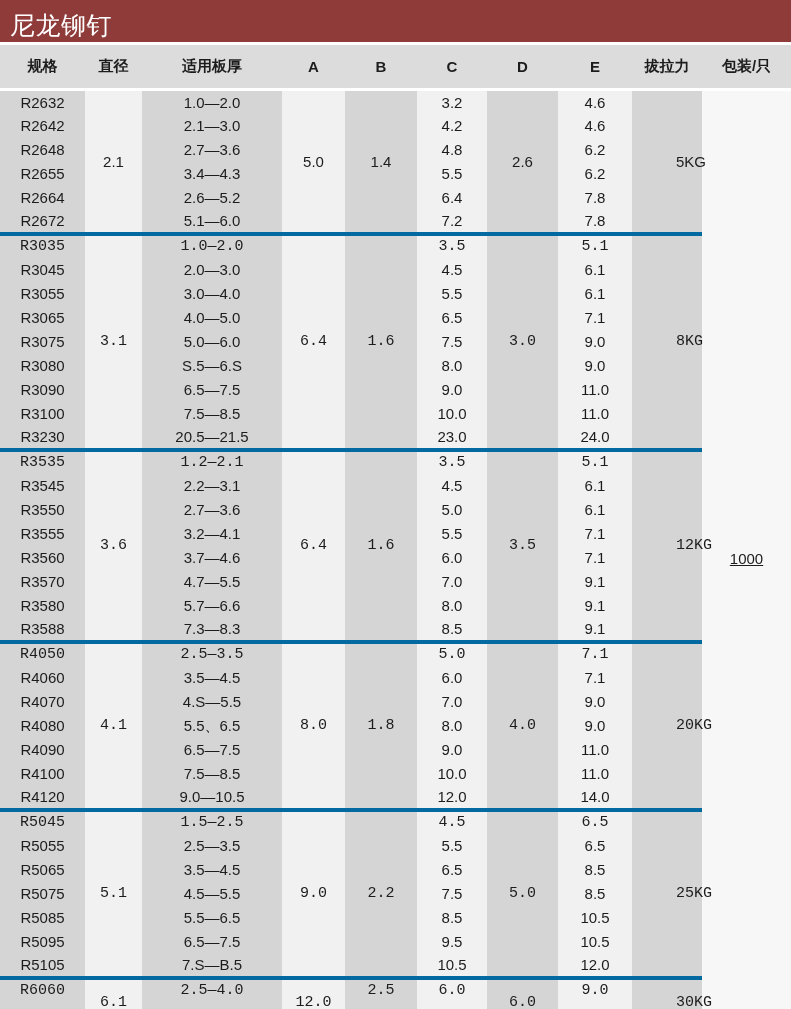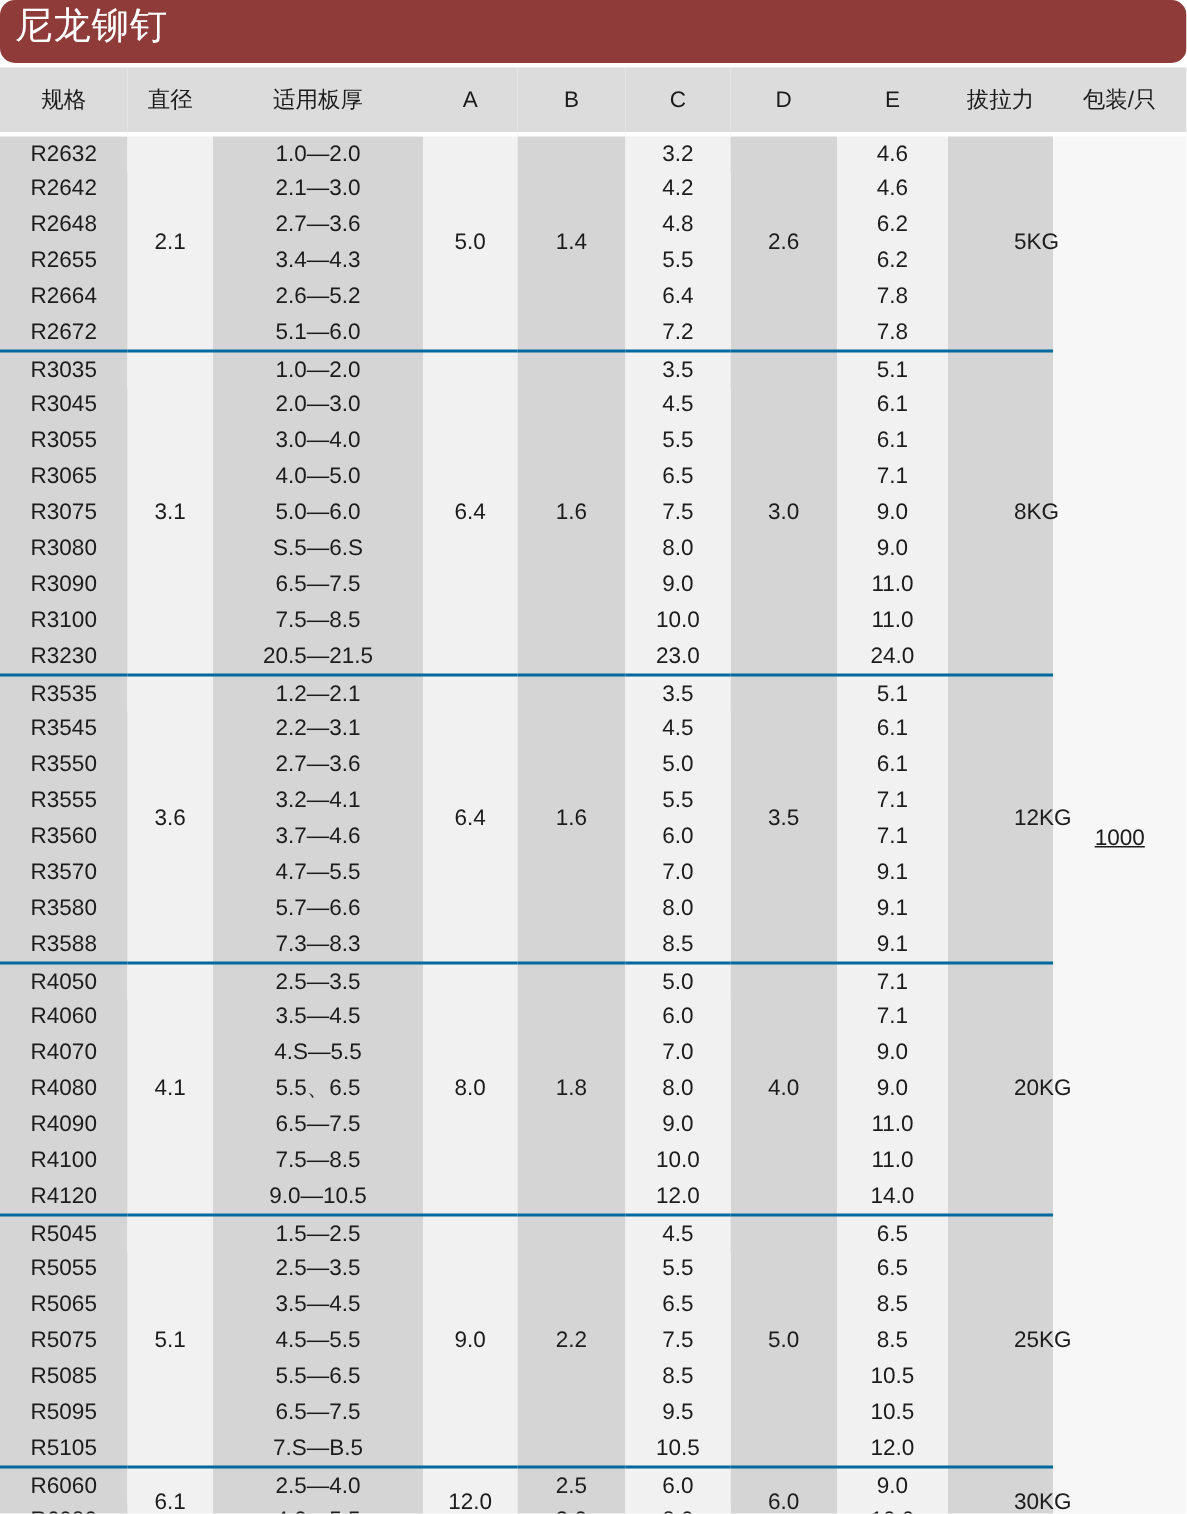--- a/index.html
+++ b/index.html
@@ -17,37 +17,36 @@
     background: #ffffff;
     font-family: "Liberation Sans", "DejaVu Sans", sans-serif;
     color: #1c1c1c;
     overflow: hidden;
   }
   .title-bar {
     height: 42px;
     background: var(--title-bg);
     color: #ffffff;
     display: flex;
-    align-items: flex-start;
+    align-items: flex-end;
     padding-left: 10px;
     font-size: 25px;
     letter-spacing: 0.5px;
-    border-radius: 10px;
   }
   .title-bar .zh { margin-right: 14px; }
   .title-gap { height: 3px; background: #ffffff; }
   table {
     width: 791px;
     border-collapse: collapse;
     table-layout: fixed;
   }
   thead th {
     background: var(--header-bg);
     height: 28px;
-    font-weight: normal;
+    font-weight: bold;
     font-size: 15px;
     padding: 12px;
     border-bottom: 3px solid #ffffff;
   }
   td {
     height: 24px;
     padding: 0;
     text-align: center;
     vertical-align: middle;
     font-size: 15px;
@@ -56,21 +55,21 @@
   .col0 { background: var(--col-gray); }
   .col1 { background: var(--col-light); }
   .col2 { background: var(--col-gray); }
   .col3 { background: var(--col-light); }
   .col4 { background: var(--col-gray); }
   .col5 { background: var(--col-light); }
   .col6 { background: var(--col-gray); }
   .col7 { background: var(--col-light); }
   .col8 { background: var(--col-gray); padding-left: 44px; }
   .col9 { background: var(--col-pkg); text-decoration: underline; }
-  .sep { border-top: 2px solid #0369a1; }
+  .sep { border-top: 4px solid #0369a1; font-family: Liberation Mono, monospace; }
   .bot { border-bottom: 2px solid #0a0a0a; }
 </style>
 </head>
 <body>
 
 <div class="title-bar">
   <span class="zh">尼龙铆钉</span>
 </div>
 <div class="title-gap"></div>
 

